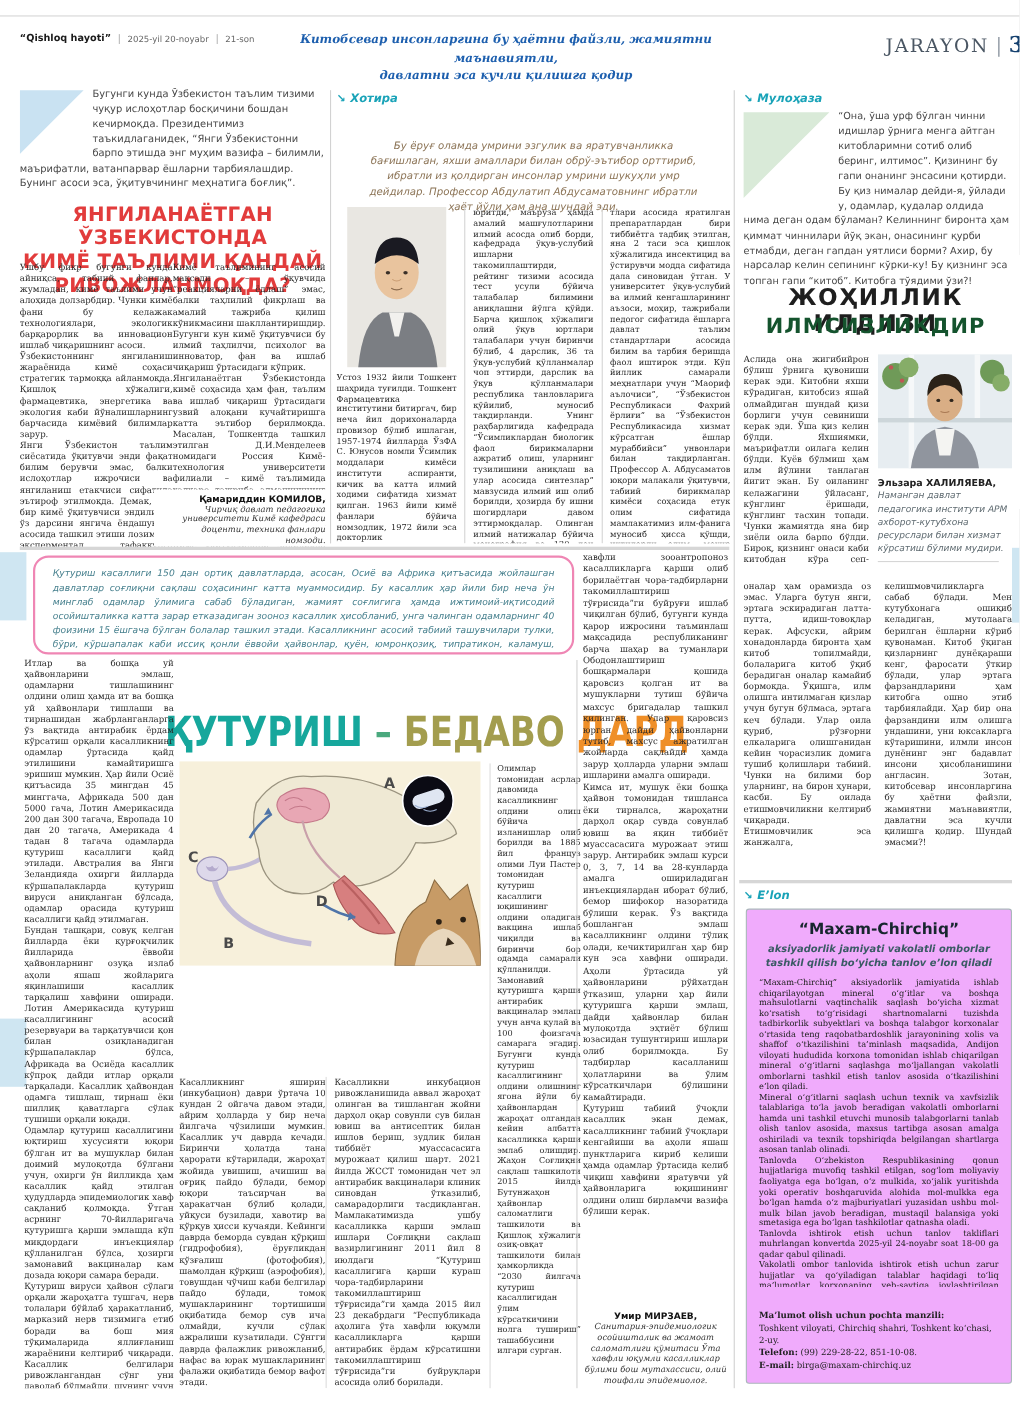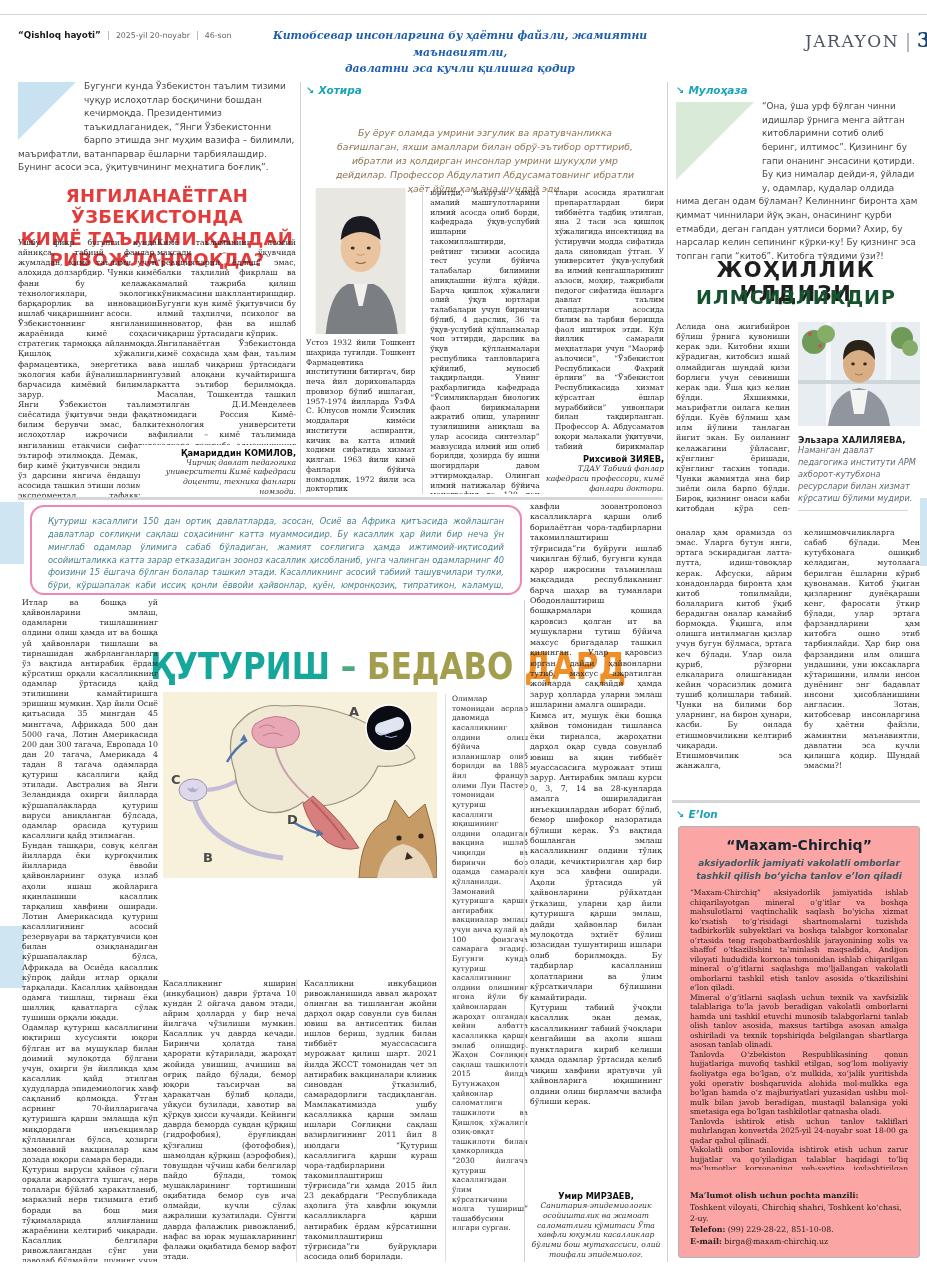--- a/index.html
+++ b/index.html
@@ -53,42 +53,42 @@
   .hg-a{color:#16a79c}.hg-b{color:#4aa97e}.hg-c{color:#a39d4e}.hg-d{color:#ef8f28}
   .flexcol{display:flex;flex-direction:column;overflow:hidden;}
   .flexcol .grow{flex:1;overflow:hidden;}
   
   .hl-black{color:#1e1e1e;font-size:21px;font-weight:900;letter-spacing:1.5px;text-align:center;}
   .hl-orange{color:#14532d;font-size:19px;font-weight:900;letter-spacing:1px;text-align:center;}
   .caption-name{font-size:8.6px;font-weight:bold;color:#222;}
   .caption-title{font-size:8.2px;font-style:italic;color:#5e6a70;line-height:1.45;}
   .cc2{column-count:2;column-gap:12px;overflow:hidden;}
   
-  .ad-box{border:1px solid #aab6bb;border-radius:3px;background:#fca5a5;padding:10px 11px;
+  .ad-box{border:1px solid #aab6bb;border-radius:3px;background:#f0abfc;padding:10px 11px;
           display:flex;flex-direction:column;overflow:hidden;}
   .ad-title{font-size:14px;font-weight:bold;text-align:center;color:#17262e;margin-bottom:4px;}
   .ad-sub{font-size:9px;font-weight:bold;font-style:italic;text-align:center;color:#3a5a64;
           line-height:1.4;margin-bottom:6px;}
   .ad-body{font-family:"DejaVu Serif",serif;font-size:7.5px;line-height:1.27;text-align:justify;
            color:#222;white-space:pre-line;flex:1;overflow:hidden;}
   .ad-contacts{font-family:"DejaVu Serif",serif;font-size:7.8px;line-height:1.45;color:#222;margin-top:20px;}
   .ad-contacts b{font-size:7.9px;}
   svg text{font-family:"DejaVu Sans",sans-serif;}
 </style>
 </head>
 <body>
 
 <div class="page">
 
   <div class="abs rule-h" style="left:0;top:14px;width:927px;height:1px;"></div>
 
   <div class="abs mast" style="left:18px;top:30px;">
     <b>“Qishloq hayoti”</b>
     <span class="mi">2025-yil 20-noyabr</span>
-    <span class="mi">46-son</span>
+    <span class="mi">21-son</span>
   </div>
   <div class="abs quote" style="left:240px;top:28px;width:440px;">Китобсевар инсонларгина бу ҳаётни файзли, жамиятни маънавиятли,
 давлатни эса кучли қилишга қодир</div>
   <div class="abs section-head" style="left:805px;top:28px;">
     <span class="jarayon">JARAYON</span>
     <span class="pgsep">|</span>
     <span class="pgnum">3</span>
   </div>
 
   <div class="abs" style="left:18px;top:80px;width:278px;">
@@ -135,24 +135,20 @@
           <path d="M25 52 Q27 28 45 28 Q63 28 65 52 Q55 44 45 44 Q35 44 25 52 Z" fill="#1a1a22"></path>
           <ellipse cx="37" cy="60" rx="2" ry="1.6" fill="#3a3028"></ellipse>
           <ellipse cx="53" cy="60" rx="2" ry="1.6" fill="#3a3028"></ellipse>
           <path d="M40 74 Q45 77 50 74" stroke="#8a6a4c" stroke-width="1.2" fill="none"></path>
           <path d="M41 66 Q45 69 49 66" stroke="#c89a70" stroke-width="1" fill="none"></path>
         </svg>
         <div class="body-serif" style="font-size:7.5px;">Устоз 1932 йили Тошкент шаҳрида туғилди. Тошкент Фармацевтика институтини битиргач, бир неча йил дорихоналарда провизор бўлиб ишлаган, 1957-1974 йилларда ЎзФА С. Юнусов номли Ўсимлик моддалари кимёси институти аспиранти, кичик ва катта илмий ходими сифатида хизмат қилган. 1963 йили кимё фанлари бўйича номзодлик, 1972 йили эса докторлик диссертациясини муваффақиятли ёқлаган. У Тошкент давлат аграр университети органик ва физколлоид кимё кафедраси мудири, Агрокимё ва тупроқшунослик факультети декани, кафедра профессори лавозимида фаолият</div>
       </div>
       <div class="body-serif" style="font-size:7.5px;">юритди, маъруза ҳамда амалий машғулотларини илмий асосда олиб борди, кафедрада ўқув-услубий ишларни такомиллаштирди, рейтинг тизими асосида тест усули бўйича талабалар билимини аниқлашни йўлга қўйди. Барча қишлоқ хўжалиги олий ўқув юртлари талабалари учун биринчи бўлиб, 4 дарслик, 36 та ўқув-услубий қўлланмалар чоп эттирди, дарслик ва ўқув қўлланмалари республика танловларига қўйилиб, муносиб тақдирланди. Унинг раҳбарлигида кафедрада “Ўсимликлардан биологик фаол бирикмаларни ажратиб олиш, уларнинг тузилишини аниқлаш ва улар асосида синтезлар” мавзусида илмий иш олиб борилди, ҳозирда бу ишни шогирдлари давом эттирмоқдалар. Олинган илмий натижалар бўйича монография ва 120 дан зиёд илмий мақолалар нуфузли халқаро журналларда чоп этилган. Унинг раҳбарлигида 2 та фан доктори, 8 та фан номзоди етишиб чиқди. Шу билан бирга кафедрада давлат гран-</div>
       <div class="body-serif" style="font-size:7.5px;">тлари асосида яратилган препаратлардан бири тиббиётга тадбиқ этилган, яна 2 таси эса қишлоқ хўжалигида инсектицид ва ўстирувчи модда сифатида дала синовидан ўтган. У университет ўқув-услубий ва илмий кенгашларининг аъзоси, моҳир, тажрибали педогог сифатида ёшларга давлат таълим стандартлари асосида билим ва тарбия беришда фаол иштирок этди. Кўп йиллик самарали меҳнатлари учун “Маориф аълочиси”, “Ўзбекистон Республикаси Фахрий ёрлиғи” ва “Ўзбекистон Республикасида хизмат кўрсатган ёшлар мураббийси” унвонлари билан тақдирланган. Профессор А. Абдусаматов юқори малакали ўқитувчи, табиий бирикмалар кимёси соҳасида етук олим сифатида мамлакатимиз илм-фанига муносиб ҳисса қўшди, иқтидорли олим, моҳир педагог, фидойи устоз эканлиги ва одамийлик хислатлари билан кўпчиликнинг ёдида қолди.</div>
-    </div>
-    <div class="abs auth-overlay" style="right:0;bottom:0;width:118px;">
-      <div class="author">Рихсивой ЗИЯЕВ,</div>
-      <div class="author-title">ТДАУ Табиий фанлар кафедраси профессори, кимё фанлари доктори.</div>
     </div>
   </div>
 
   <div class="abs rule-h" style="left:18px;top:497px;width:645px;height:3px;"></div>
   <div class="abs rule-v" style="left:667px;top:82px;height:1180px;"></div>
 
   <div class="abs deco-sq" style="left:0;top:502px;width:24px;height:62px;"></div>
   <div class="abs deco-sq" style="left:0;top:926px;width:24px;height:62px;"></div>
   <div class="abs deco-sq" style="left:920px;top:498px;width:7px;height:68px;"></div>
 

